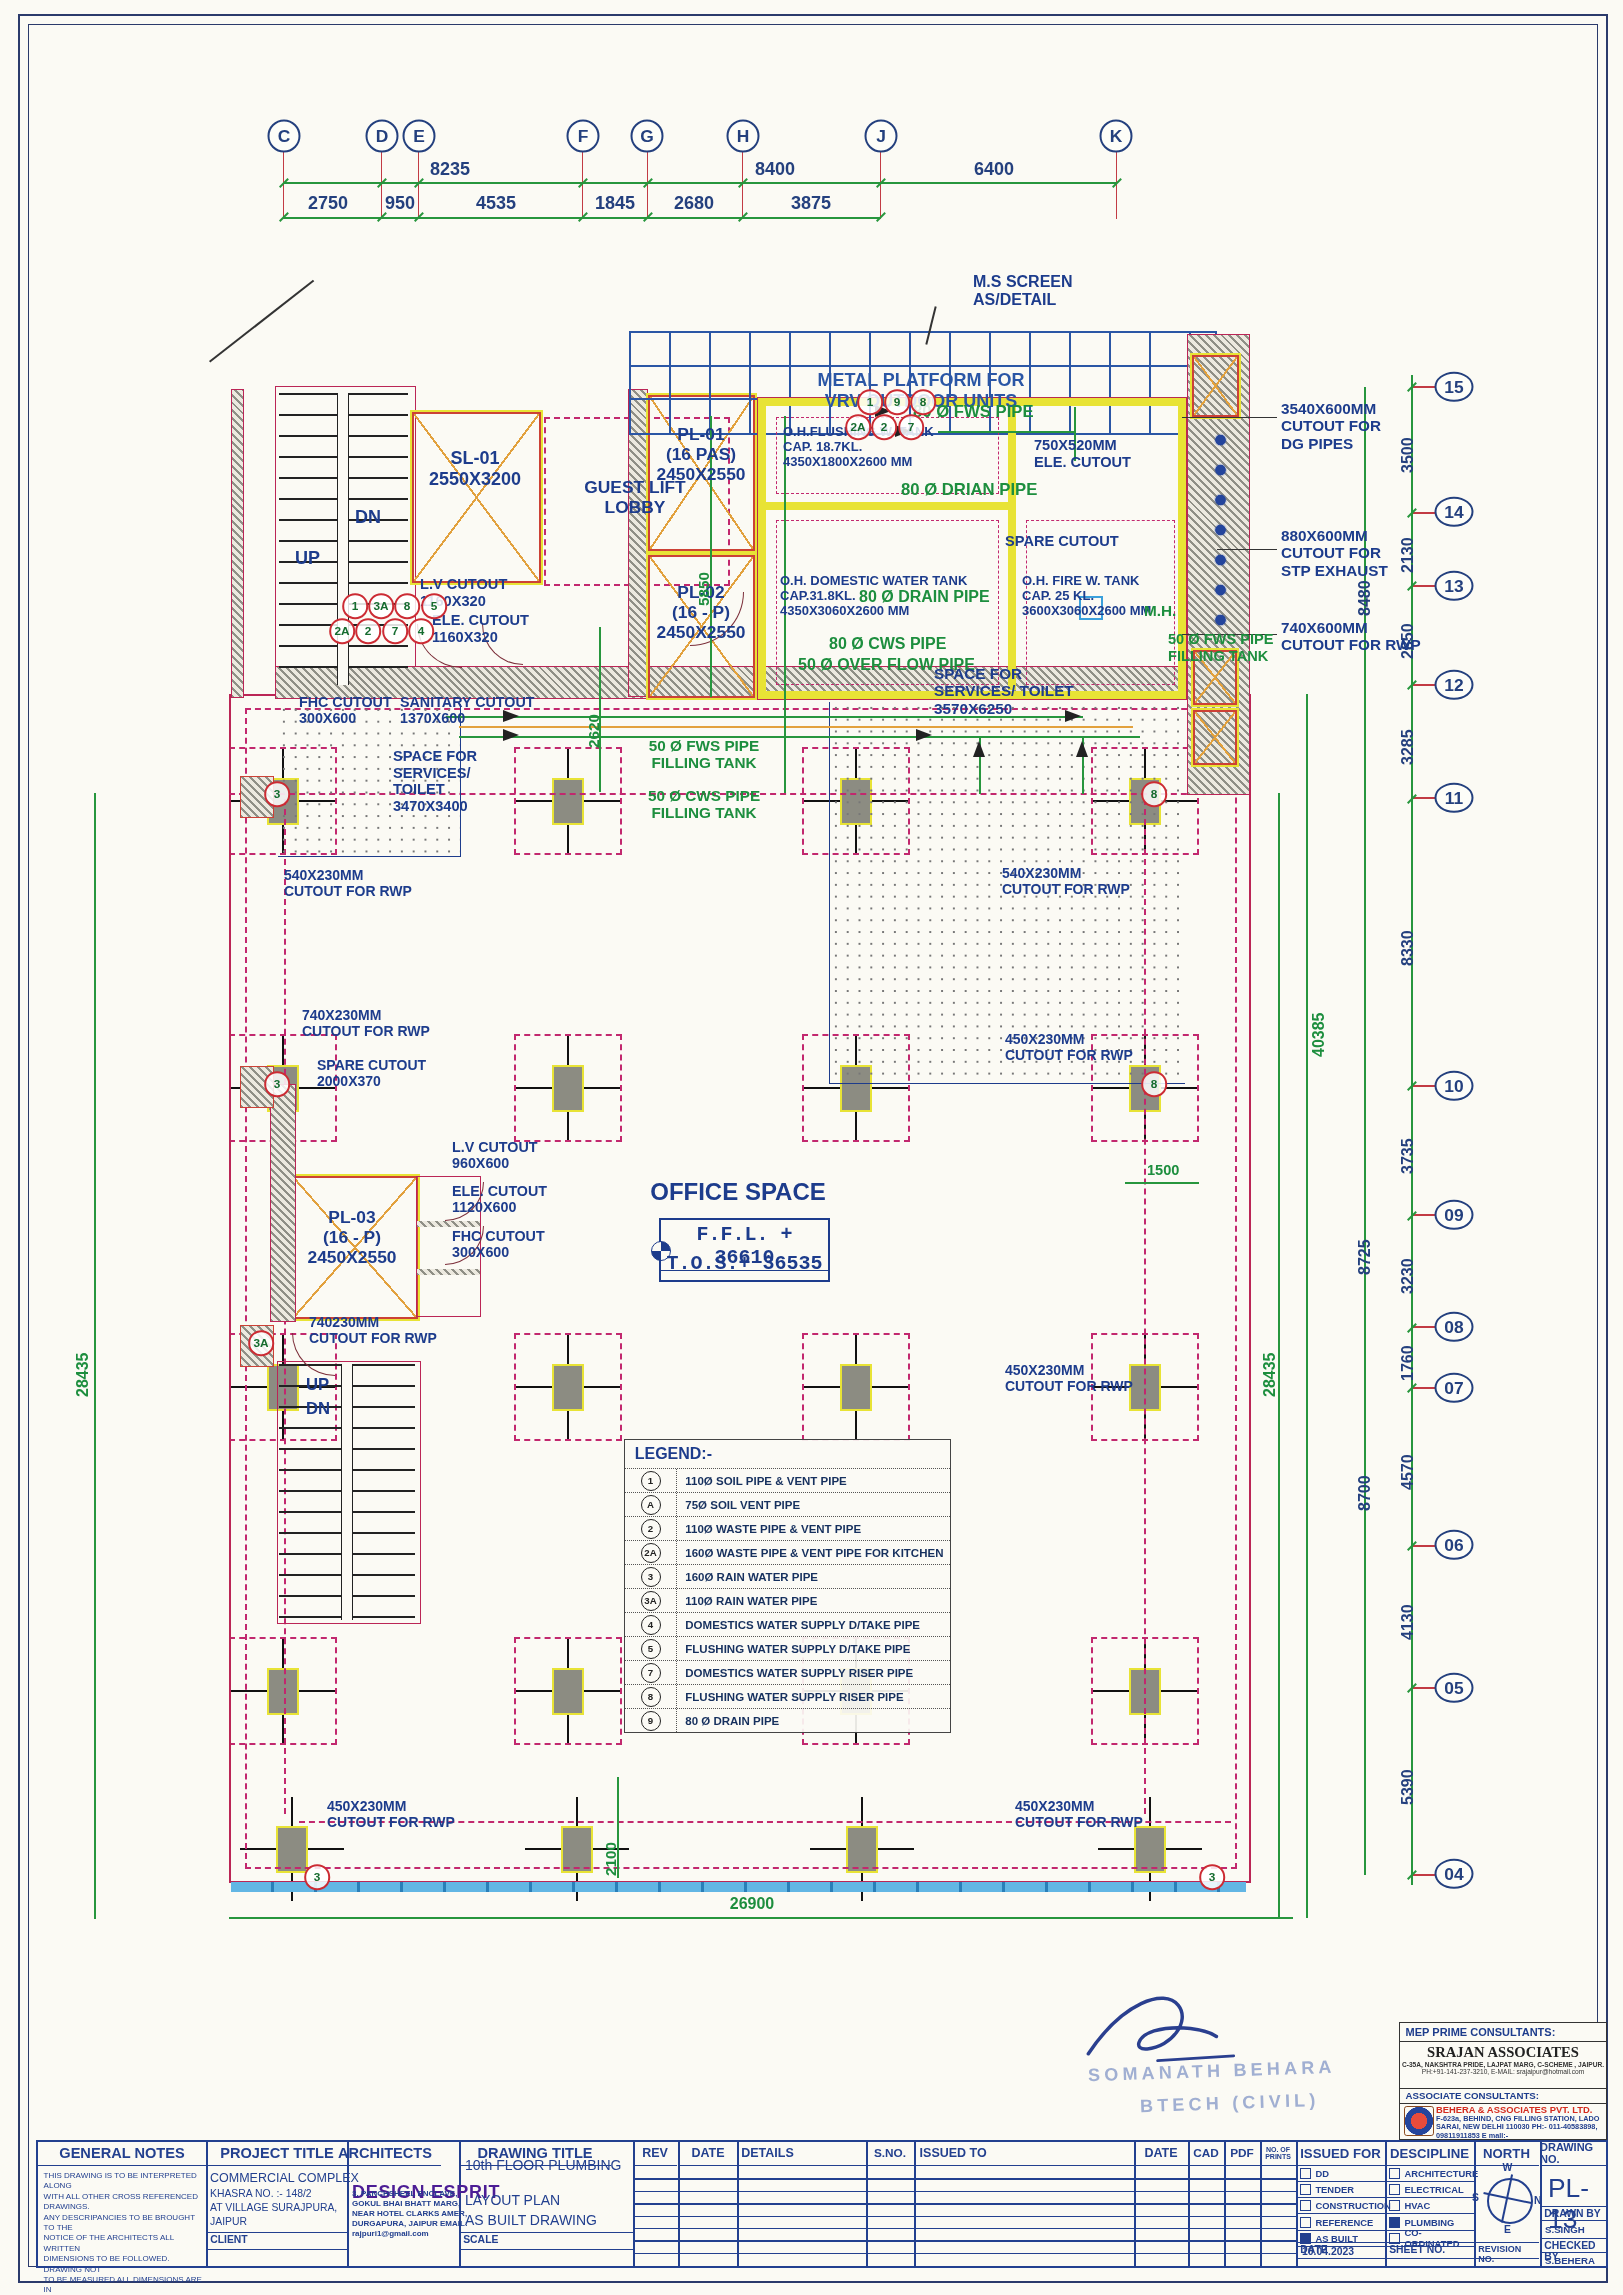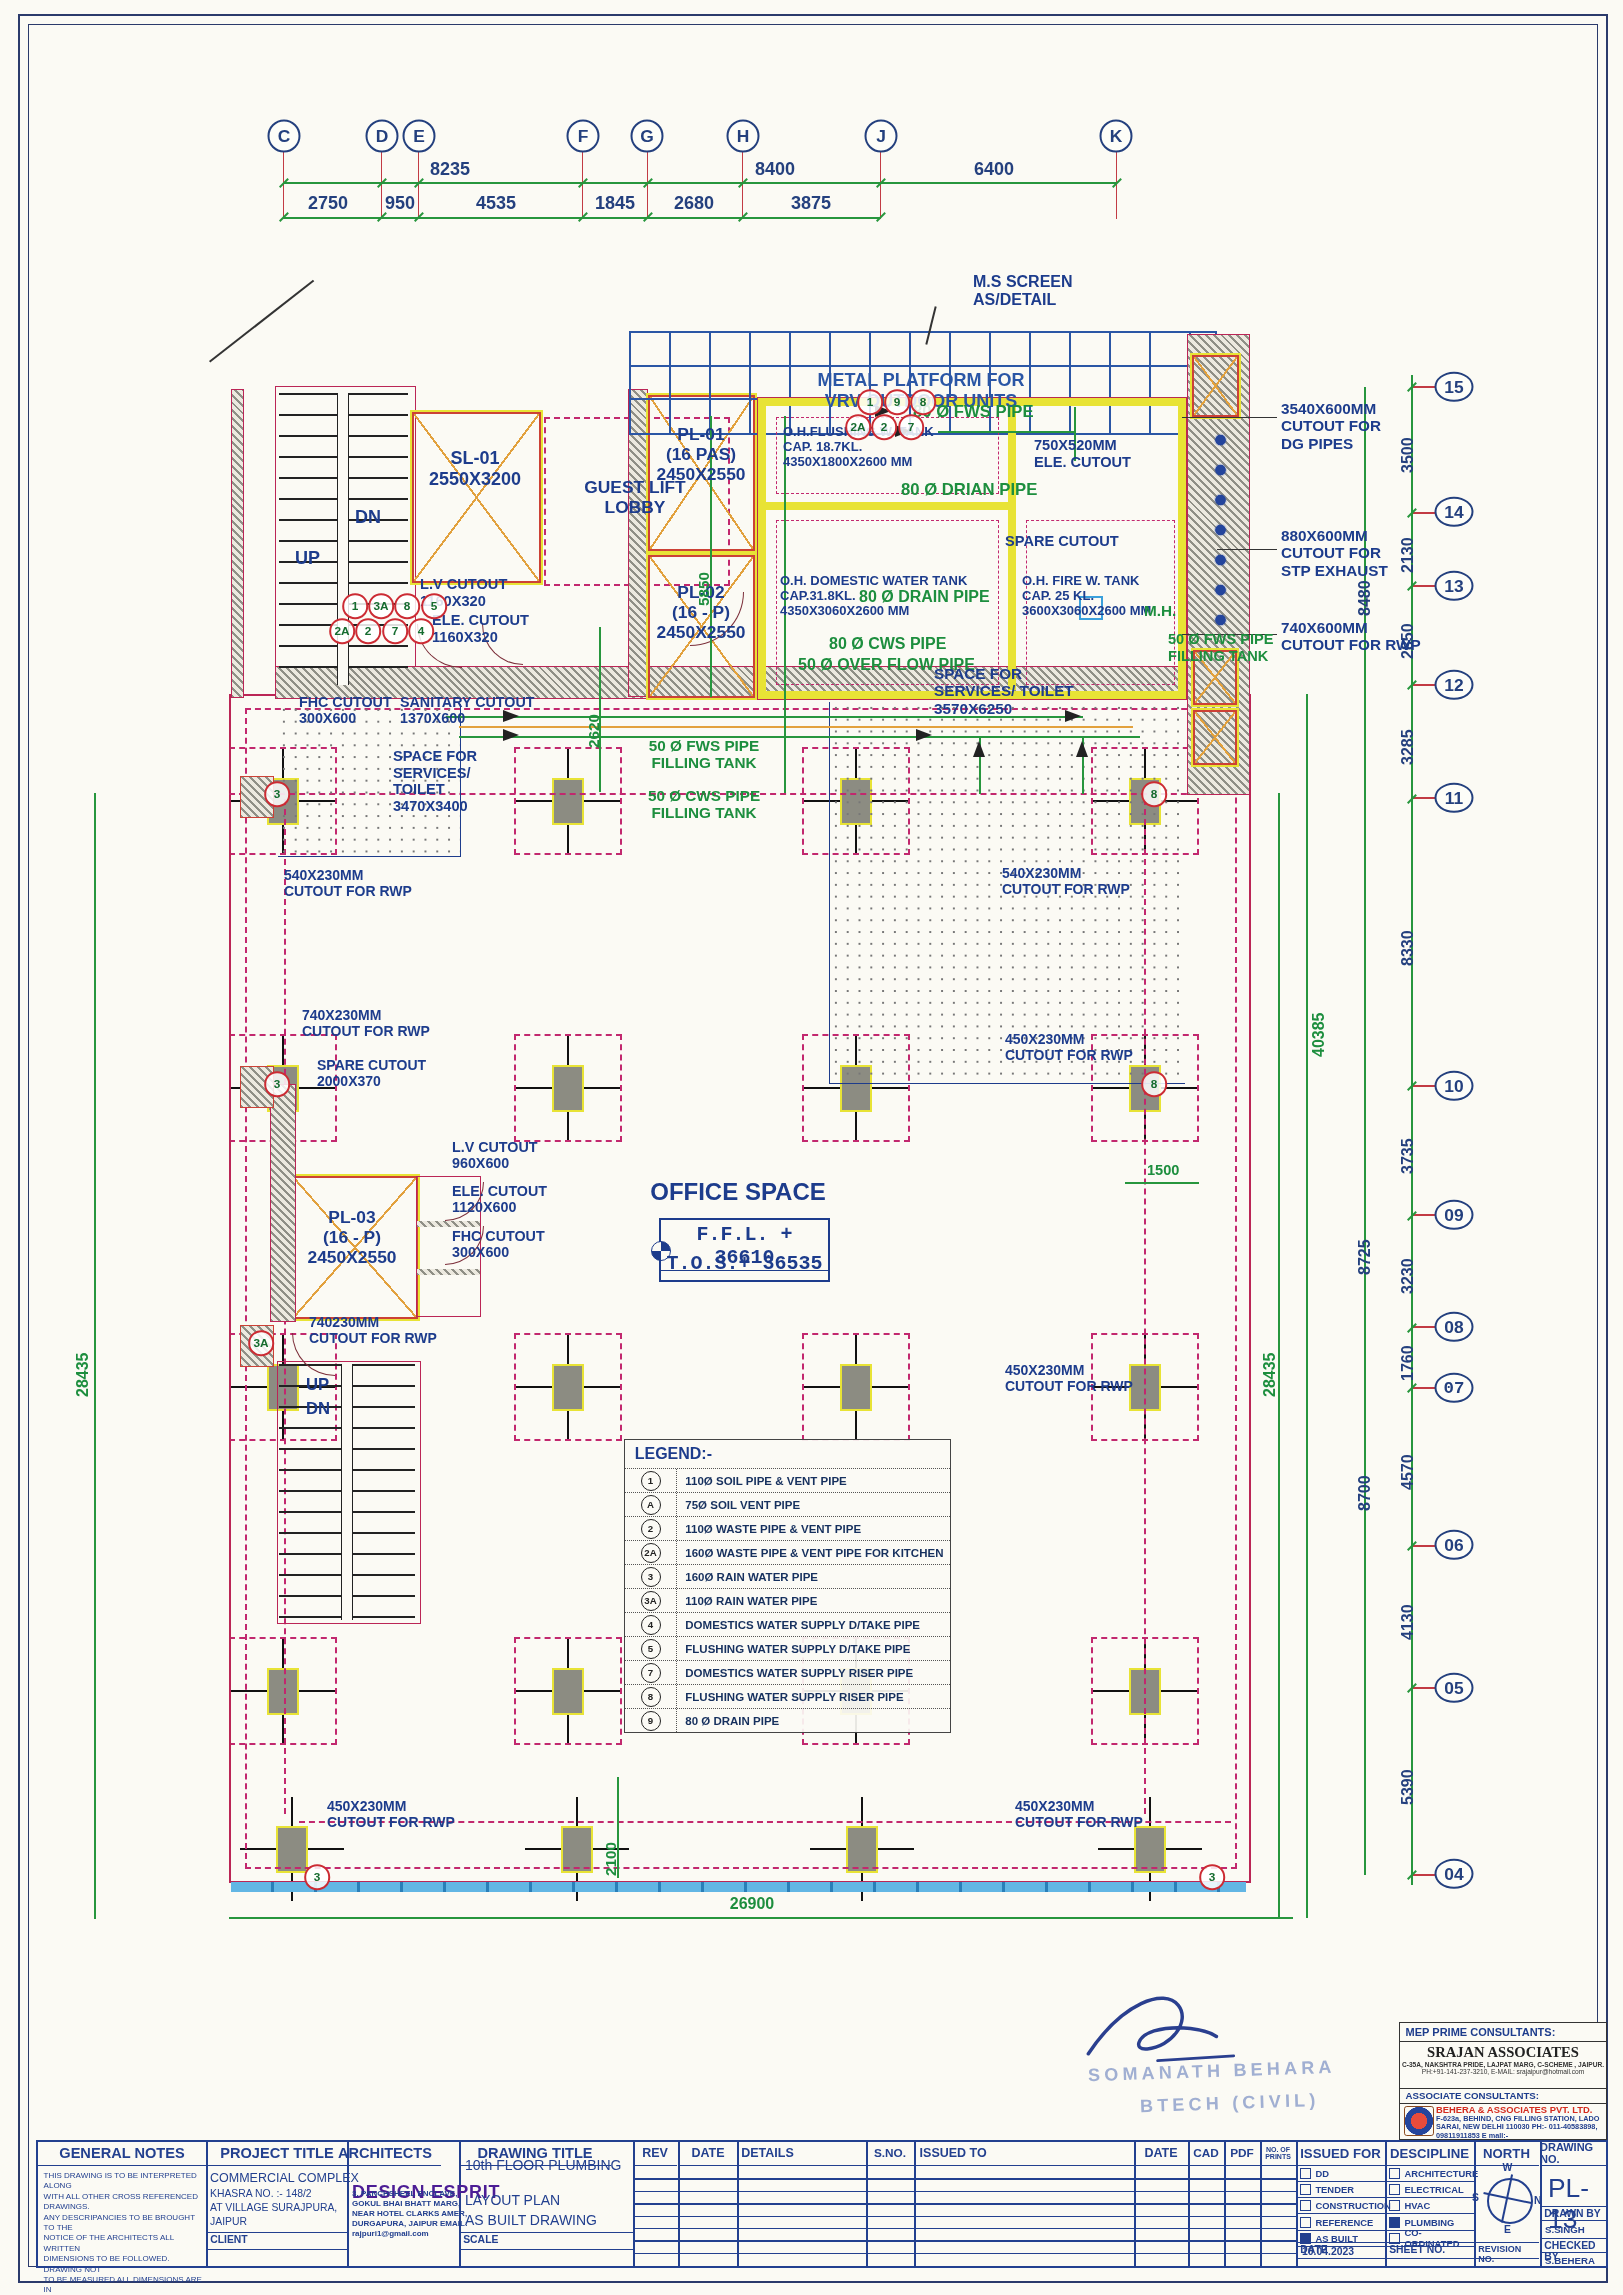--- a/index.html
+++ b/index.html
@@ -143,21 +143,21 @@
       <div class="tick" style="left:1411px;top:793px;"></div>
       <div class="gbub" style="left:1454px;top:1086px;width:35px;height:26.4px;border-radius:50%;">10</div>
       <div class="rline" style="left:1413px;top:1085px;width:23.6px;height:1.7px;"></div>
       <div class="tick" style="left:1411px;top:1080px;"></div>
       <div class="gbub" style="left:1454px;top:1215px;width:35px;height:26.4px;border-radius:50%;">09</div>
       <div class="rline" style="left:1413px;top:1214px;width:23.6px;height:1.7px;"></div>
       <div class="tick" style="left:1411px;top:1210px;"></div>
       <div class="gbub" style="left:1454px;top:1327px;width:35px;height:26.4px;border-radius:50%;">08</div>
       <div class="rline" style="left:1413px;top:1326px;width:23.6px;height:1.7px;"></div>
       <div class="tick" style="left:1411px;top:1322px;"></div>
-      <div class="gbub" style="left:1454px;top:1388px;width:35px;height:26.4px;border-radius:50%;font-family:Liberation Mono, monospace;">07</div>
+      <div class="gbub" style="left:1454px;top:1388px;width:35px;height:26.4px;border-radius:50%;">07</div>
       <div class="rline" style="left:1413px;top:1387px;width:23.6px;height:1.7px;"></div>
       <div class="tick" style="left:1411px;top:1382px;"></div>
       <div class="gbub" style="left:1454px;top:1545px;width:35px;height:26.4px;border-radius:50%;">06</div>
       <div class="rline" style="left:1413px;top:1545px;width:23.6px;height:1.7px;"></div>
       <div class="tick" style="left:1411px;top:1540px;"></div>
       <div class="gbub" style="left:1454px;top:1688px;width:35px;height:26.4px;border-radius:50%;">05</div>
       <div class="rline" style="left:1413px;top:1687px;width:23.6px;height:1.7px;"></div>
       <div class="tick" style="left:1411px;top:1682px;"></div>
       <div class="gbub" style="left:1454px;top:1874px;width:35px;height:26.4px;border-radius:50%;">04</div>
       <div class="rline" style="left:1413px;top:1874px;width:23.6px;height:1.7px;"></div>

